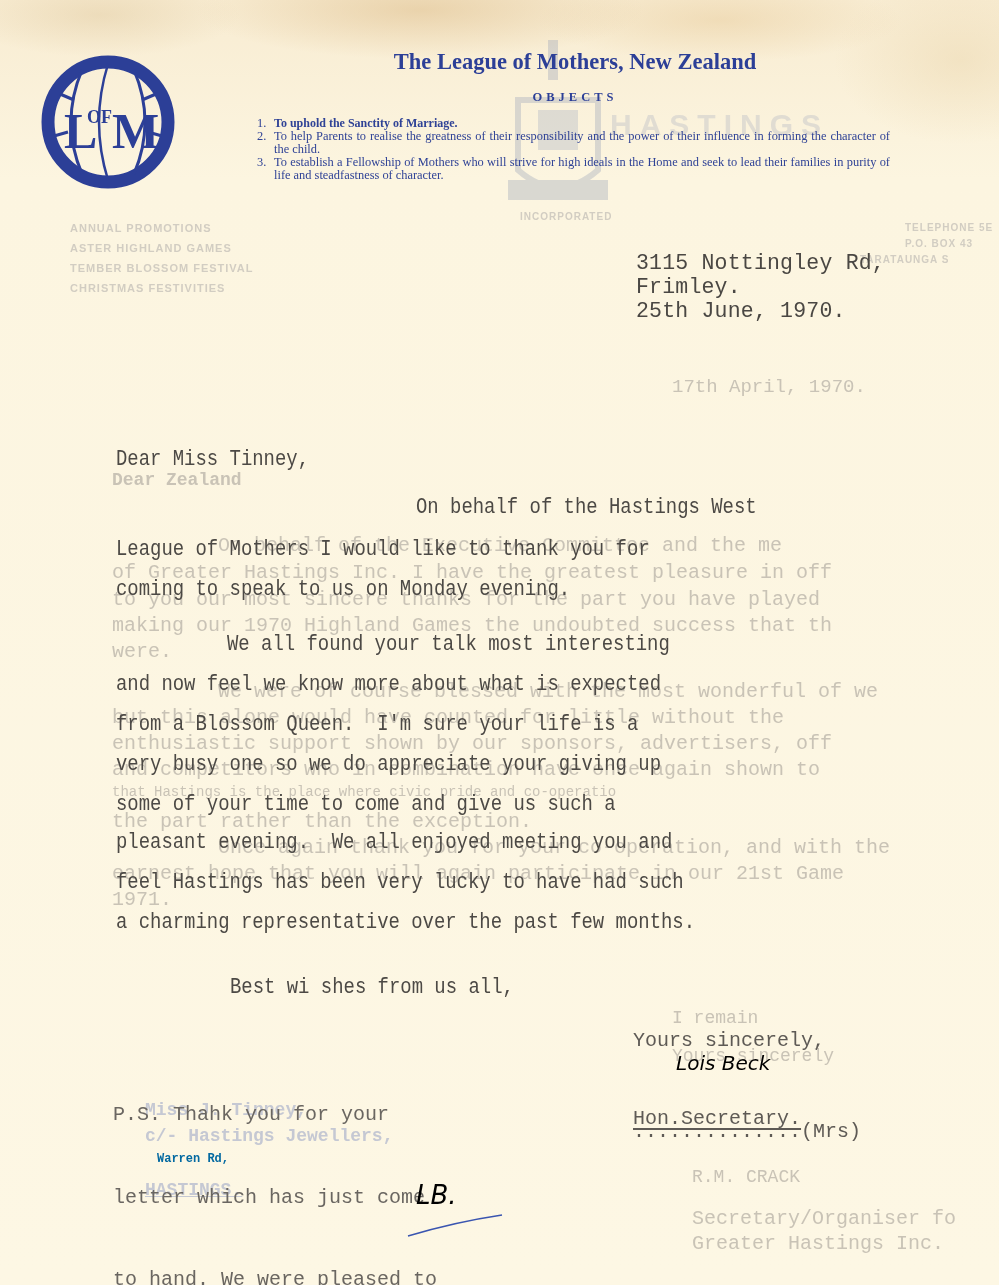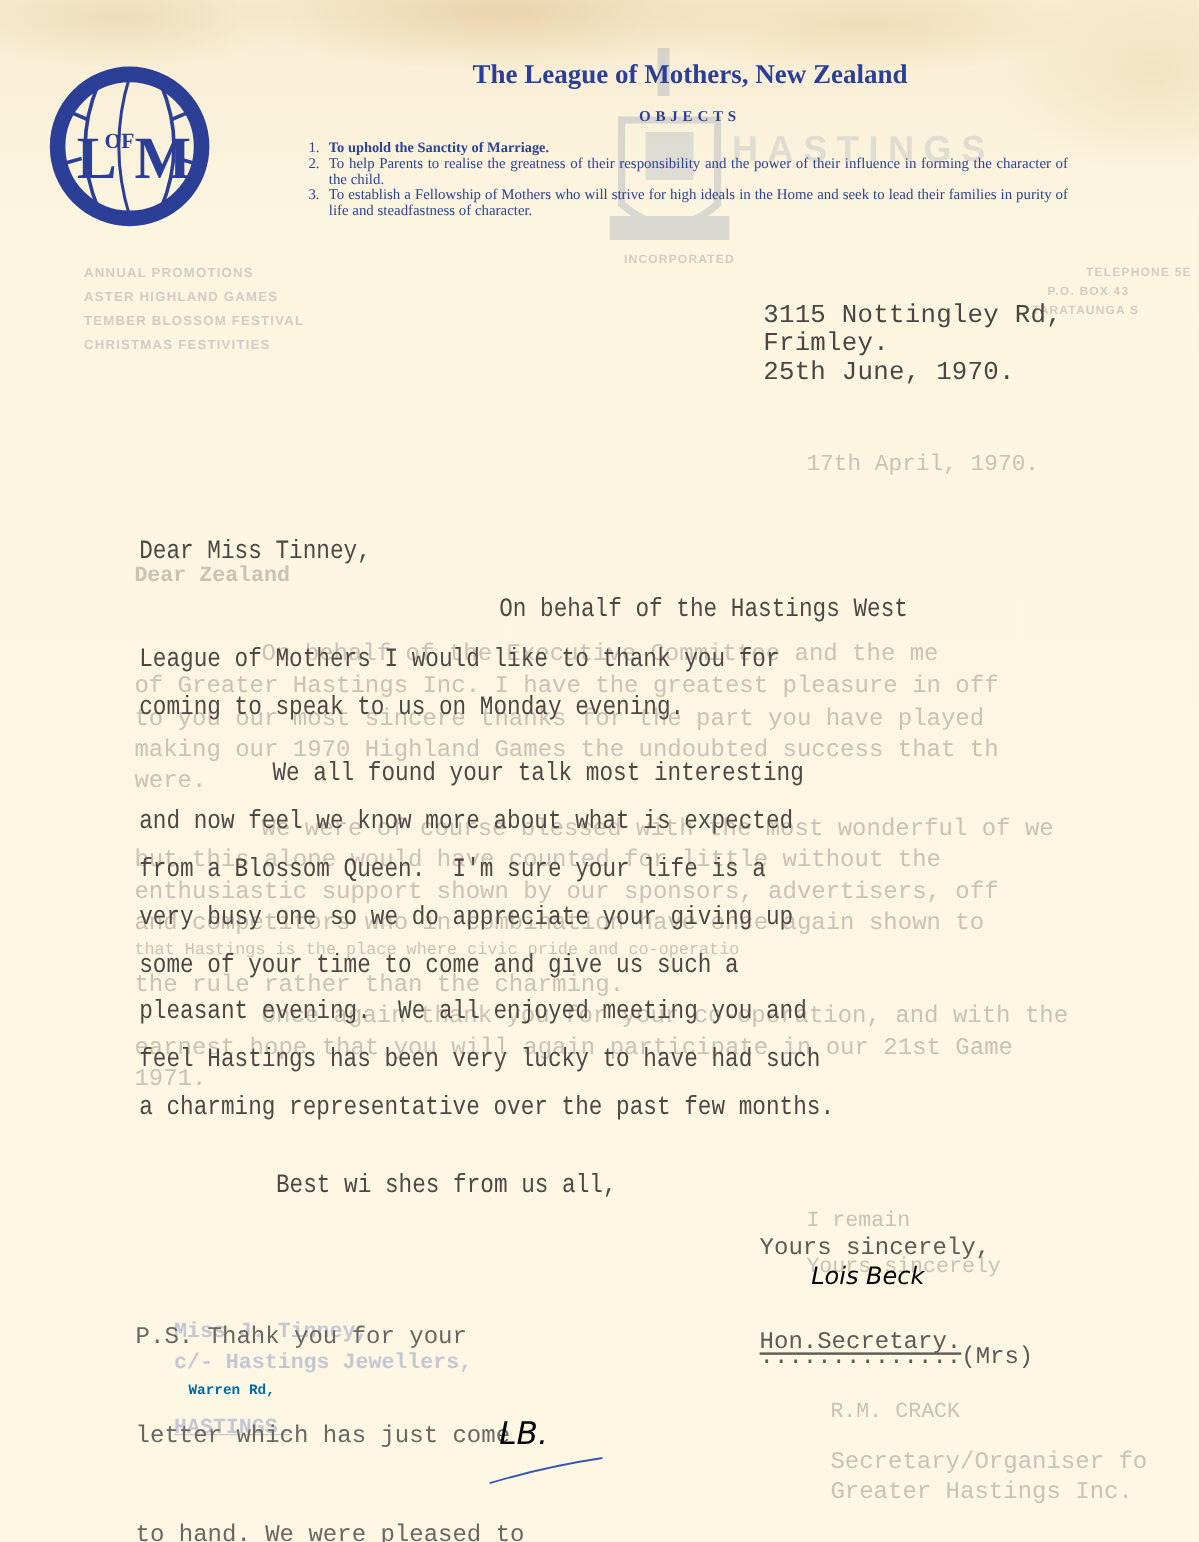--- a/index.html
+++ b/index.html
@@ -64,37 +64,37 @@
 
   <svg class="ghost-crest" viewBox="0 0 100 170">
     <rect x="40" y="0" width="10" height="40" fill="#9aa3b8"></rect>
     <path d="M10 60 L90 60 L90 130 Q50 165 10 130 Z" fill="none" stroke="#9aa3b8" stroke-width="6"></path>
     <rect x="30" y="70" width="40" height="40" fill="#aab2c4"></rect>
     <rect x="0" y="140" width="100" height="20" fill="#9aa3b8"></rect>
   </svg>
   <div class="ghost-sans" style="left:520px;top:211px;font-size:10px;">INCORPORATED</div>
   <div class="ghost-sans" style="left:610px;top:108px;font-size:30px;letter-spacing:8px;color:#e0dcd2;">HASTINGS</div>
   <div class="ghost-sans" style="left:905px;top:222px;font-size:10px;">TELEPHONE 5E</div>
-  <div class="ghost-sans" style="left:873px;top:238px;font-size:10px;">P.O. BOX 43</div>
+  <div class="ghost-sans" style="left:905px;top:238px;font-size:10px;">P.O. BOX 43</div>
   <div class="ghost-sans" style="left:860px;top:254px;font-size:10px;">TARATAUNGA S</div>
 
   <div class="ghost" style="left:672px;top:376px;font-size:19px;">17th April, 1970.</div>
   <div class="ghost" style="left:112px;top:470px;font-size:18px;font-weight:bold;">Dear Zealand</div>
 
   <div class="ghost" style="left:218px;top:534px;font-size:20px;">On behalf of the Executive Committee and the me</div>
   <div class="ghost" style="left:112px;top:561px;font-size:20px;">of Greater Hastings Inc. I have the greatest pleasure in off</div>
   <div class="ghost" style="left:112px;top:588px;font-size:20px;">to you our most sincere thanks for the part you have played</div>
   <div class="ghost" style="left:112px;top:614px;font-size:20px;">making our 1970 Highland Games the undoubted success that th</div>
   <div class="ghost" style="left:112px;top:640px;font-size:20px;">were.</div>
   <div class="ghost" style="left:218px;top:680px;font-size:20px;">We were of course blessed with the most wonderful of we</div>
   <div class="ghost" style="left:112px;top:706px;font-size:20px;">but this alone would have counted for little without the</div>
   <div class="ghost" style="left:112px;top:732px;font-size:20px;">enthusiastic support shown by our sponsors, advertisers, off</div>
   <div class="ghost" style="left:112px;top:758px;font-size:20px;">and competitors who in combination have once again shown to</div>
   <div class="ghost" style="left:112px;top:784px;font-size:14px;">that Hastings is the place where civic pride and co-operatio</div>
-  <div class="ghost" style="left:112px;top:810px;font-size:20px;">the rule rather than the charming.</div>
+  <div class="ghost" style="left:112px;top:810px;font-size:20px;">the part rather than the exception.</div>
   <div class="ghost" style="left:218px;top:836px;font-size:20px;">Once again thank you for your co-operation, and with the</div>
   <div class="ghost" style="left:112px;top:862px;font-size:20px;">earnest hope that you will again participate in our 21st Game</div>
   <div class="ghost" style="left:112px;top:888px;font-size:20px;">1971.</div>
 
   <div class="ghost" style="left:672px;top:1008px;font-size:18px;">I remain</div>
   <div class="ghost" style="left:672px;top:1046px;font-size:18px;">Yours sincerely</div>
 
   <div class="ghost" style="left:145px;top:1100px;font-size:18px;font-weight:bold;color:#c5c8d3;">Miss J. Tinney,</div>
   <div class="ghost" style="left:145px;top:1126px;font-size:18px;font-weight:bold;color:#c5c8d3;">c/- Hastings Jewellers,</div>
   <div class="ghost" style="left:145px;top:1152px;font-size:12px;font-weight:bold;color:#0369a1;margin-left:12px;">Warren Rd,</div>

